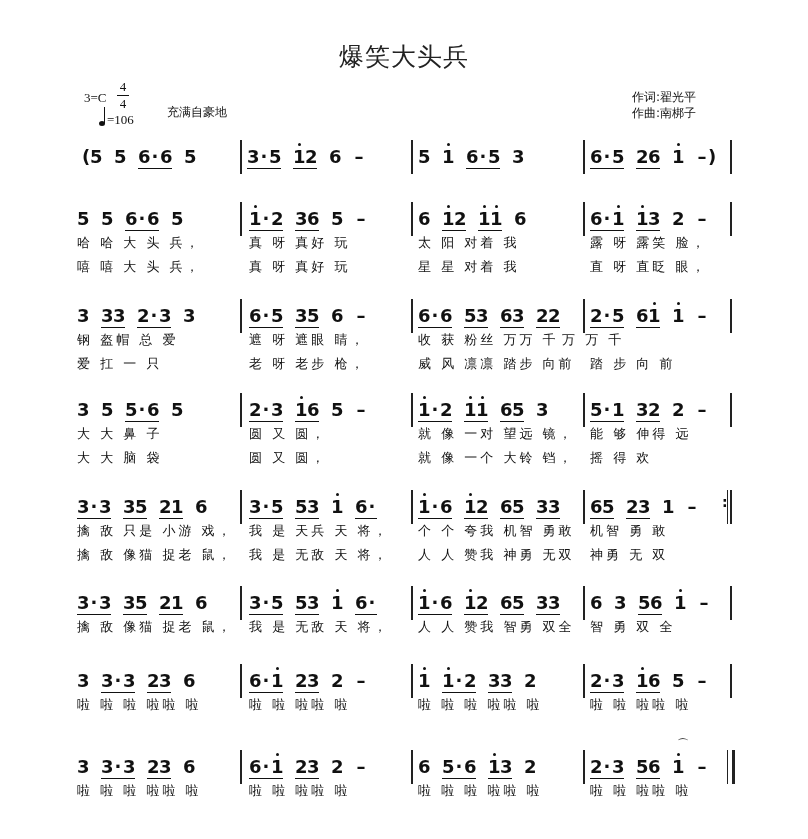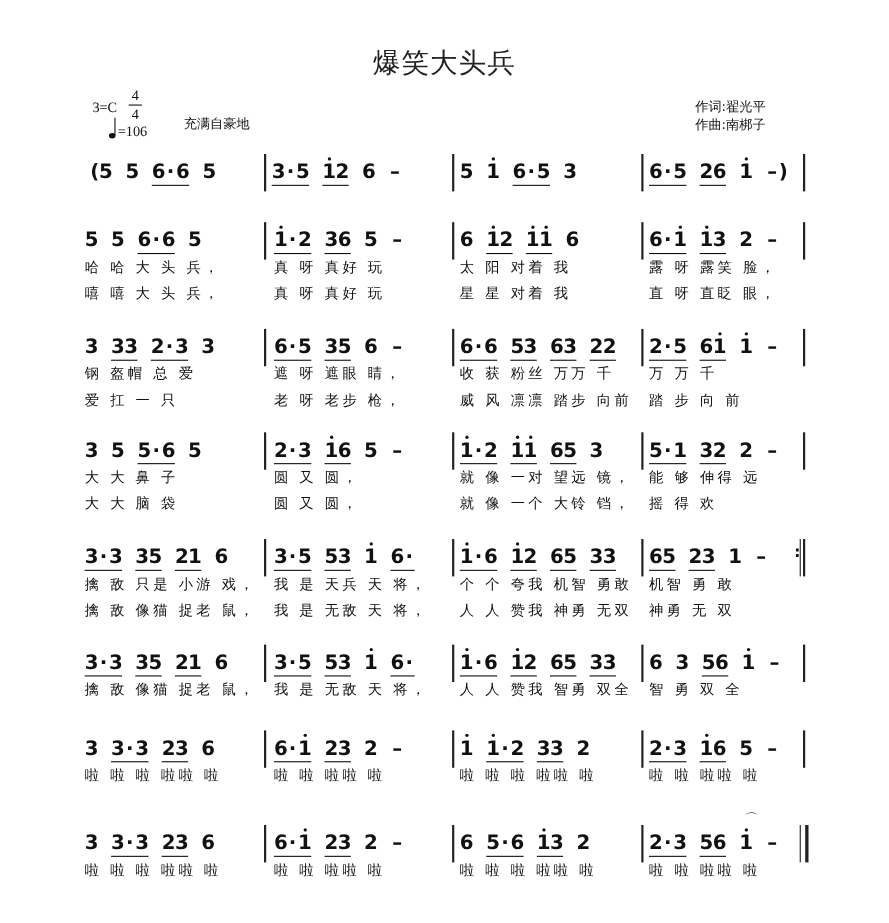--- a/index.html
+++ b/index.html
@@ -274,21 +274,21 @@
           <span class="n" style="width: 12px;">6</span>
           <span class="n" style="width: 12px;">1<span class="dot-hi"></span></span>
         </span>
         <span class="grp">
           <span class="n" style="width: 12px;">1<span class="dot-hi"></span></span>
         </span>
         <span class="grp">
           <span class="n" style="width: 12px;">–</span>
         </span>
       </div>
-      <div class="lyr" style="left: 590px; top: 26px; letter-spacing: 3px;">万   万   千</div>
+      <div class="lyr" style="left: 562px; top: 26px; letter-spacing: 3px;">万   万   千</div>
       <div class="lyr" style="left: 590px; top: 50px; letter-spacing: 3px;">踏 步 向   前</div>
     </div>
     <div class="row" style="top: 399px;">
       <div class="bar" style="left: 240px; top: -6px; height: 34px;"></div>
       <div class="bar" style="left: 411px; top: -6px; height: 34px;"></div>
       <div class="bar" style="left: 583px; top: -6px; height: 34px;"></div>
       <div class="bar" style="left: 730px; top: -6px; height: 34px;"></div>
       <div class="m" style="left: 77px;">
         <span class="grp">
           <span class="n" style="width: 12px;">3</span>

